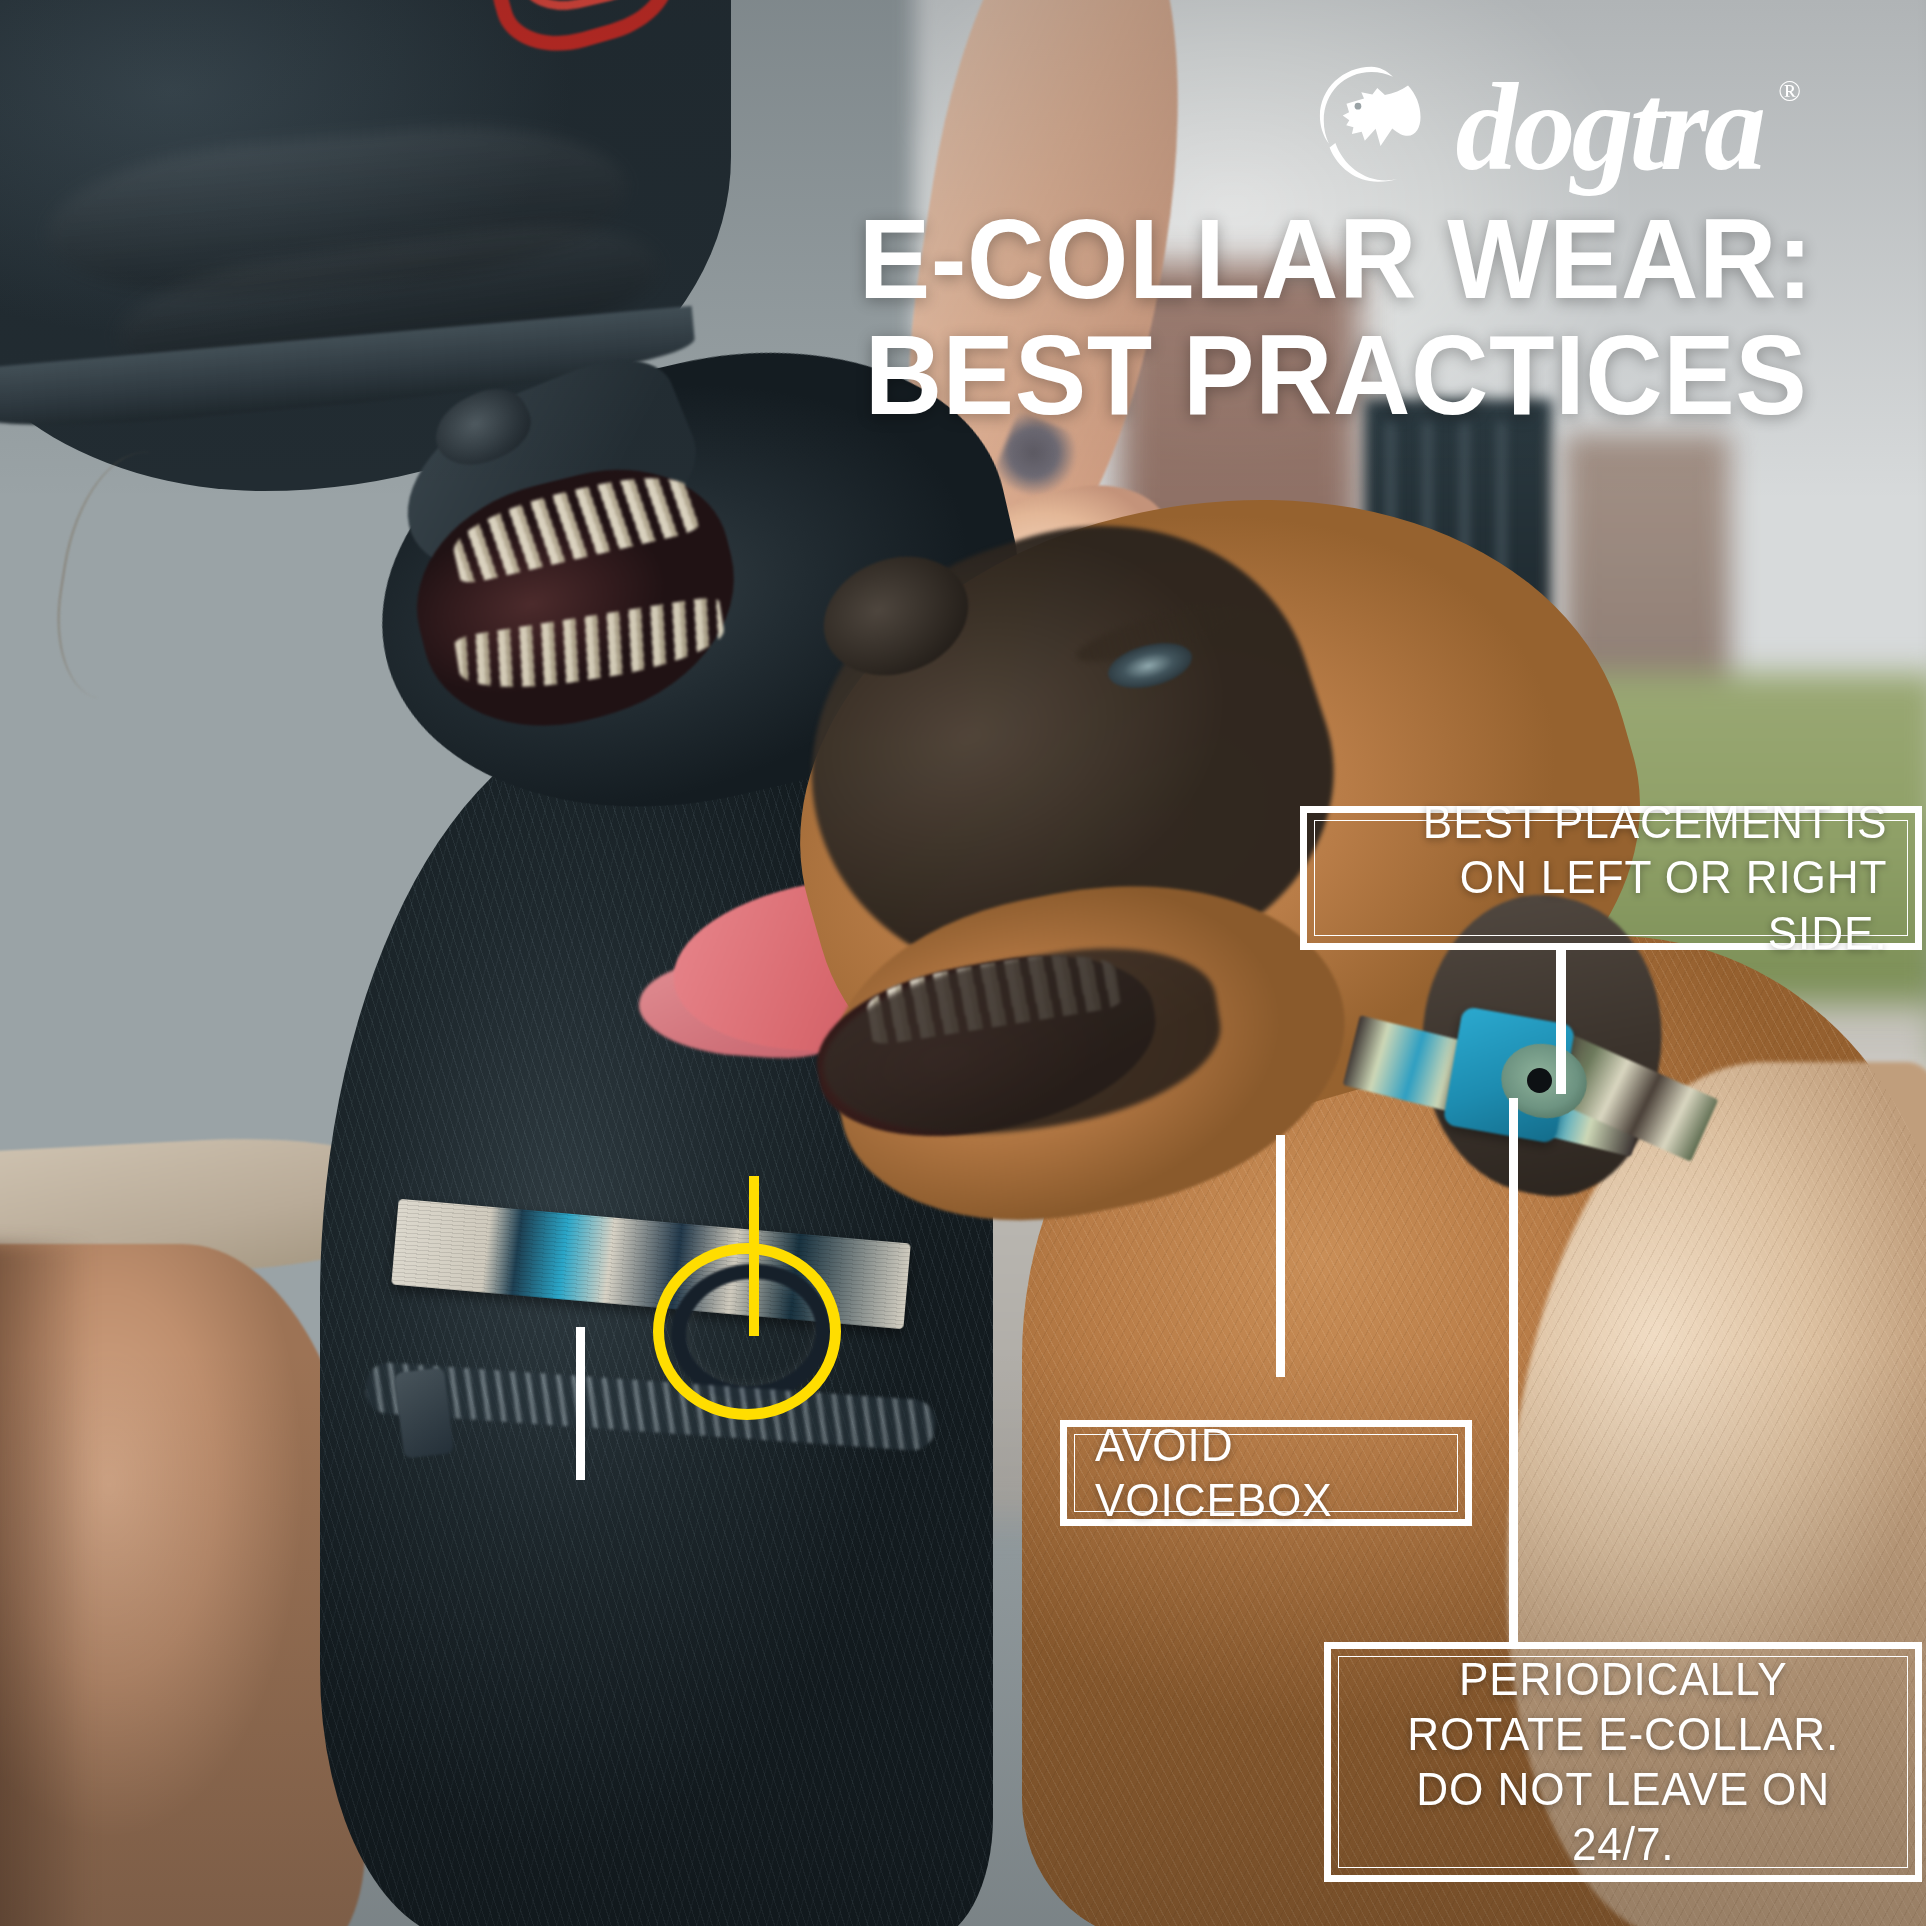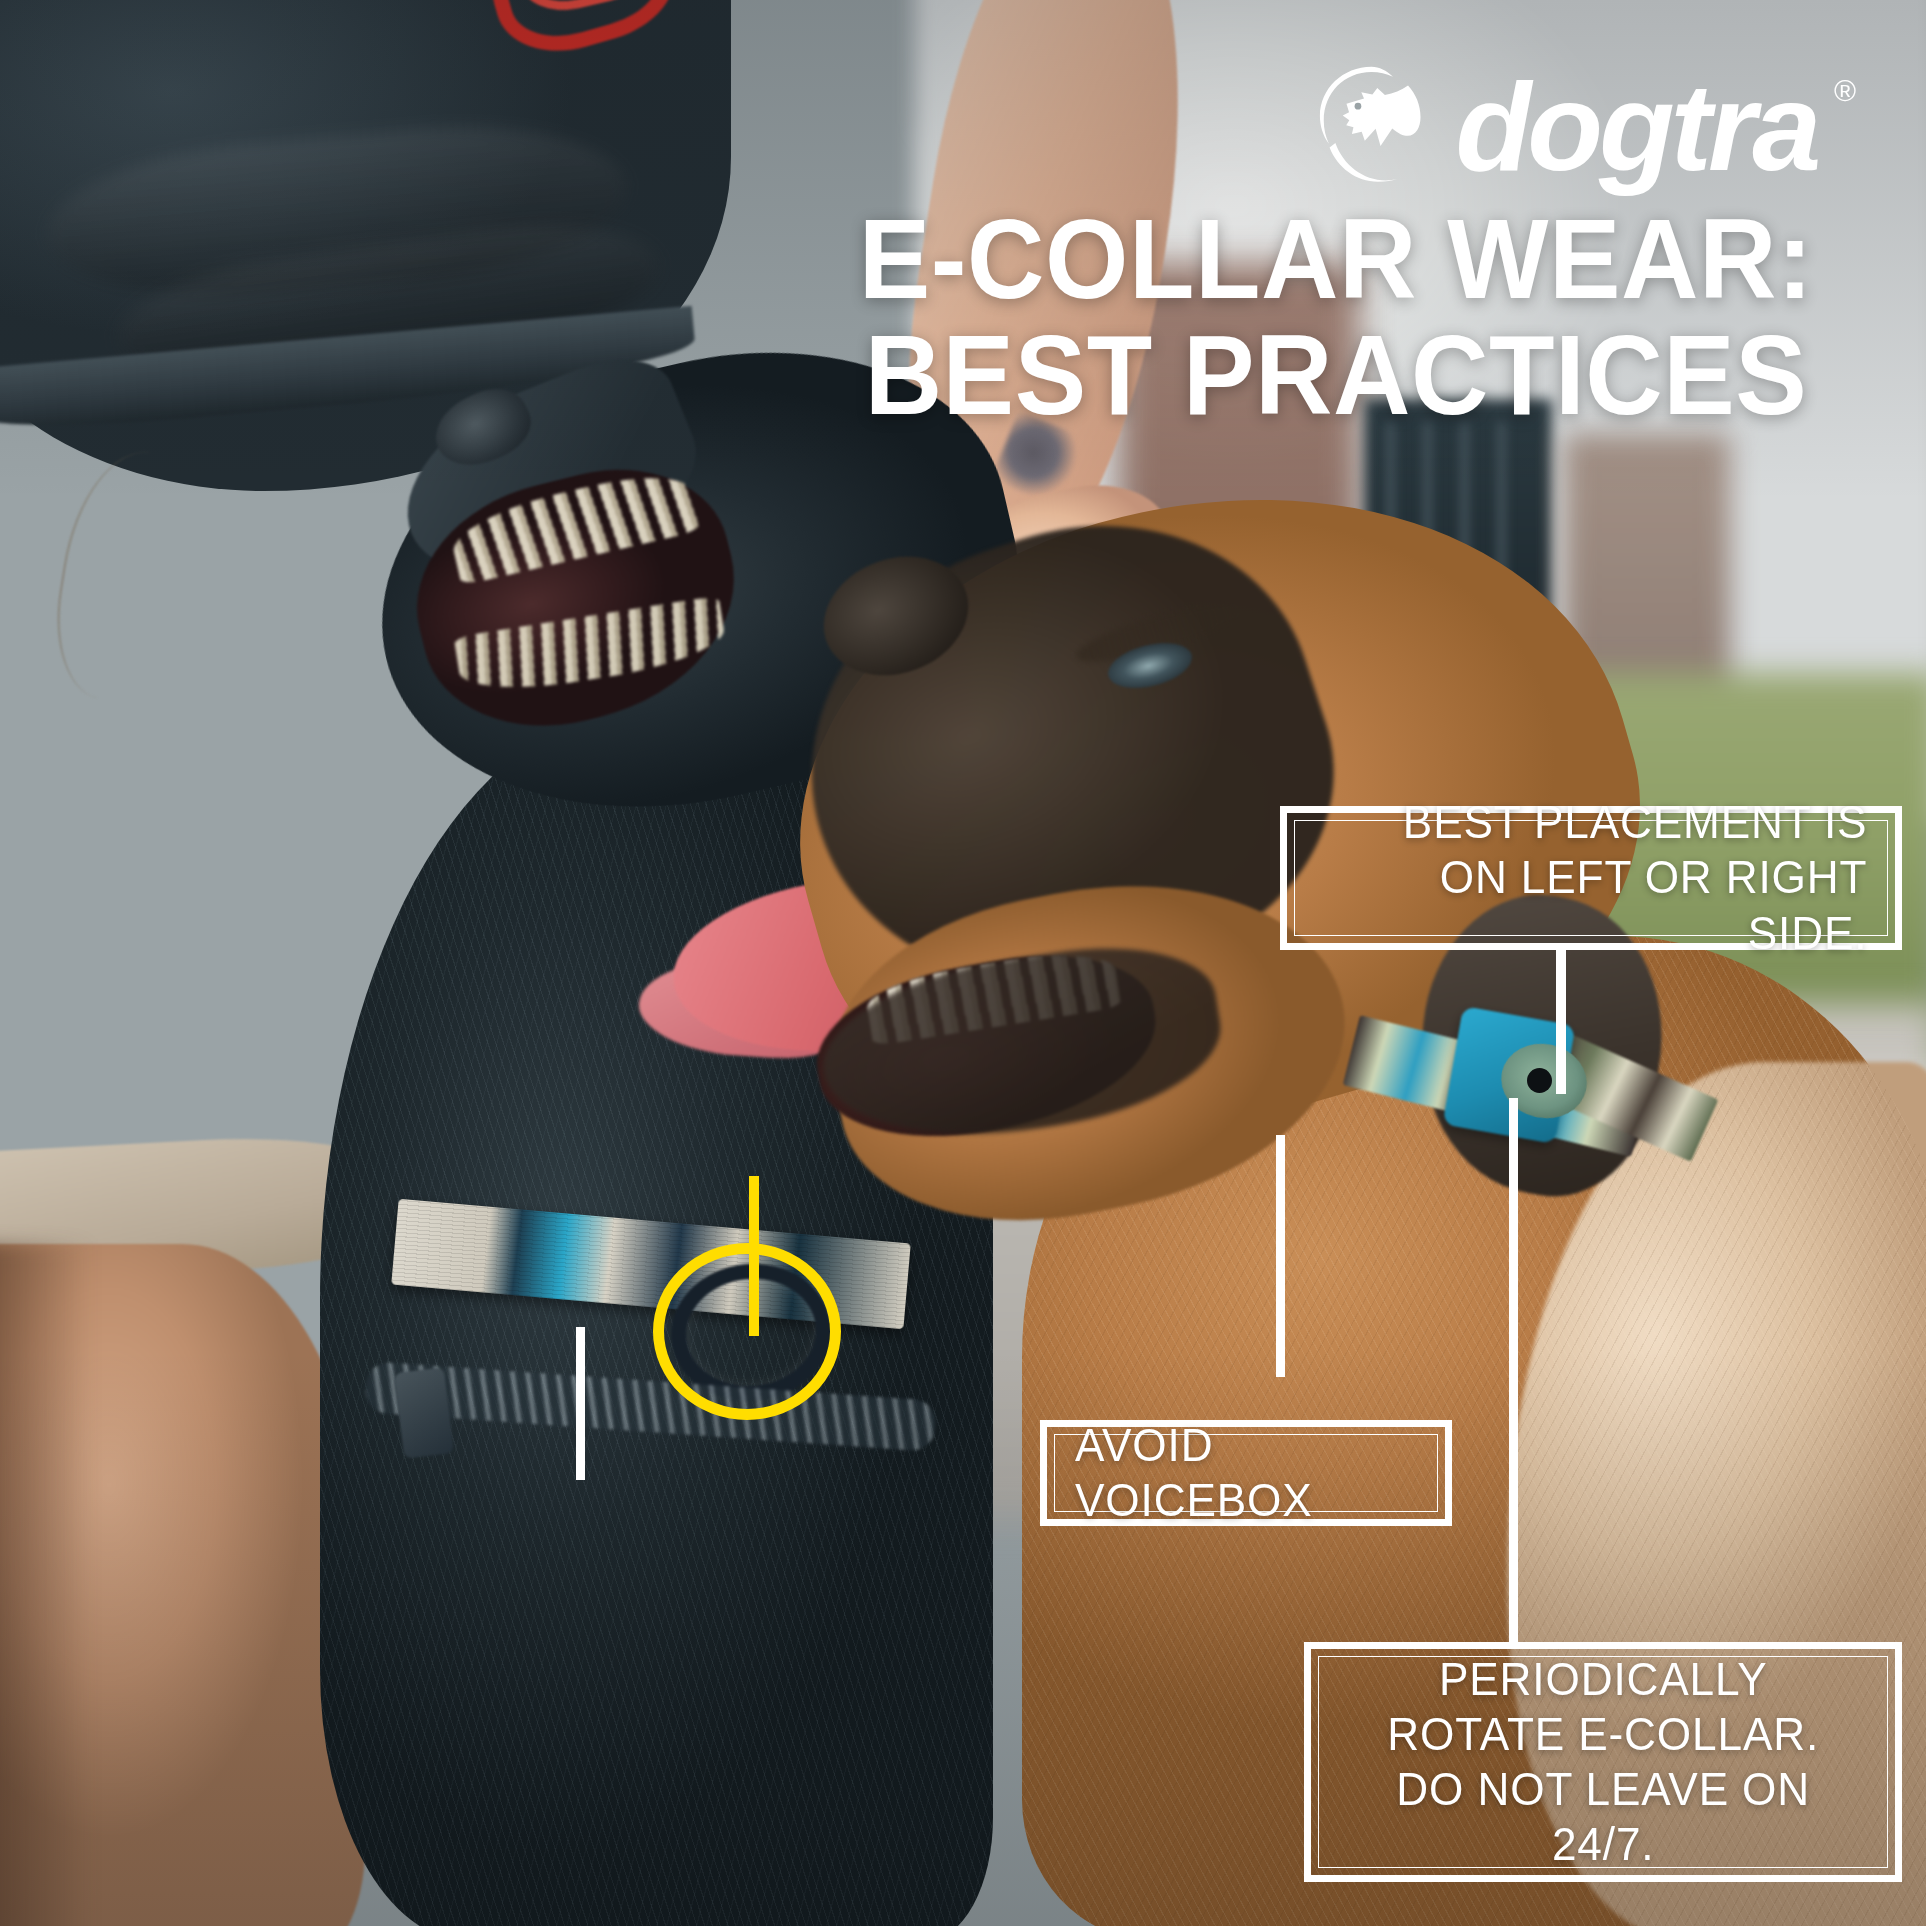--- a/index.html
+++ b/index.html
@@ -394,21 +394,21 @@
   
   .overlay { position:absolute; inset:0; }
 
   
   .logo {
     position:absolute; left:1307px; top:63px;
     display:flex; align-items:center; gap:19.4px;
   }
   .logo-mark { width:129px; height:129px; flex:0 0 auto; }
   .logo-word {
-    font-family:Liberation Sans, sans-serif;
+    font-family:Liberation Serif, serif;
     font-style:italic; font-weight:700;
     font-size:124px; line-height:.85; color:#fff;
     letter-spacing:-4px;
     position:relative;
   }
   .logo-reg {
     position:absolute; top:3.4px; right:-35px;
     font-size:30px; font-style:normal; font-weight:400;
   }
 
@@ -421,21 +421,21 @@
     letter-spacing:0.6px;
     transform:scaleX(.94); transform-origin:center top;
     text-shadow:0 2.9px 15px rgba(0,0,0,.30);
   }
 
   
   .callout {
     position:absolute;
     border:7.4px solid #fff;
     padding:7.4px;
-    display:flex; align-items:center;
+    display:flex; align-items:center;margin-left:20px;
   }
   .callout .inner {
     border:1.7px solid #fff;
     width:100%; height:100%;
     display:flex; align-items:center;
     padding:15px 19.4px;
   }
   .callout p {
     color:#fff; width:100%;
     font-family:"Liberation Sans", sans-serif;

